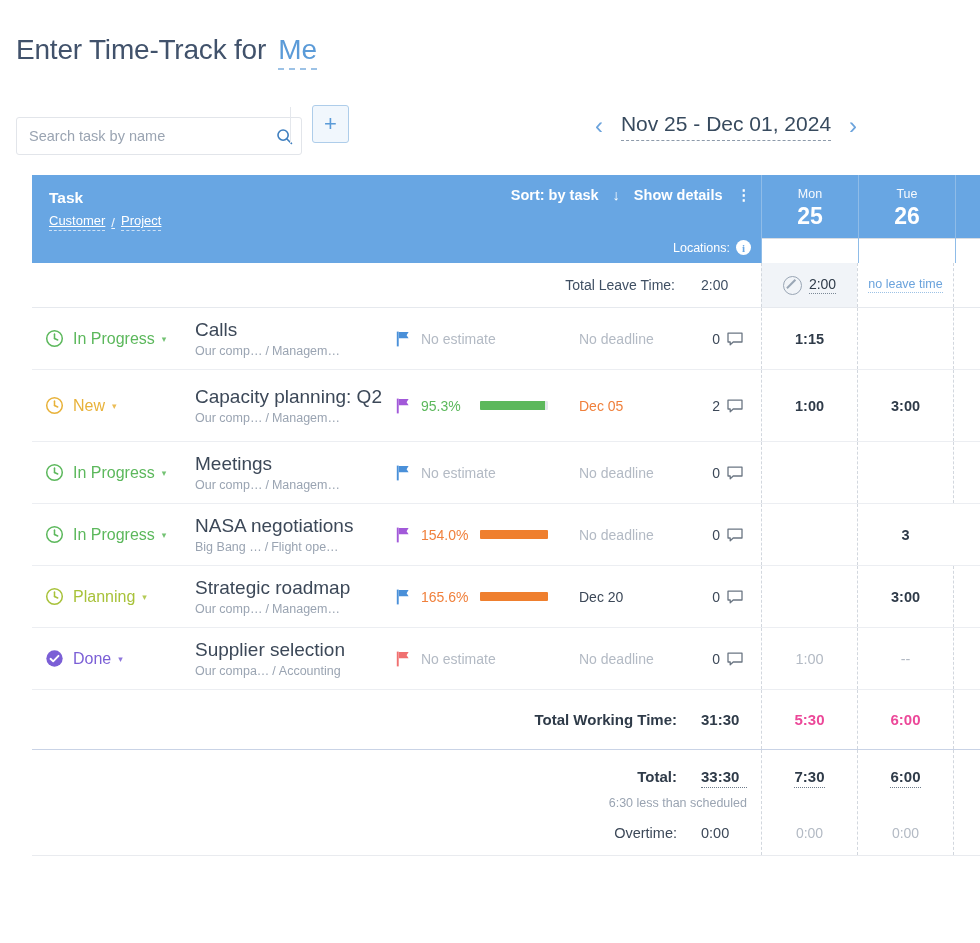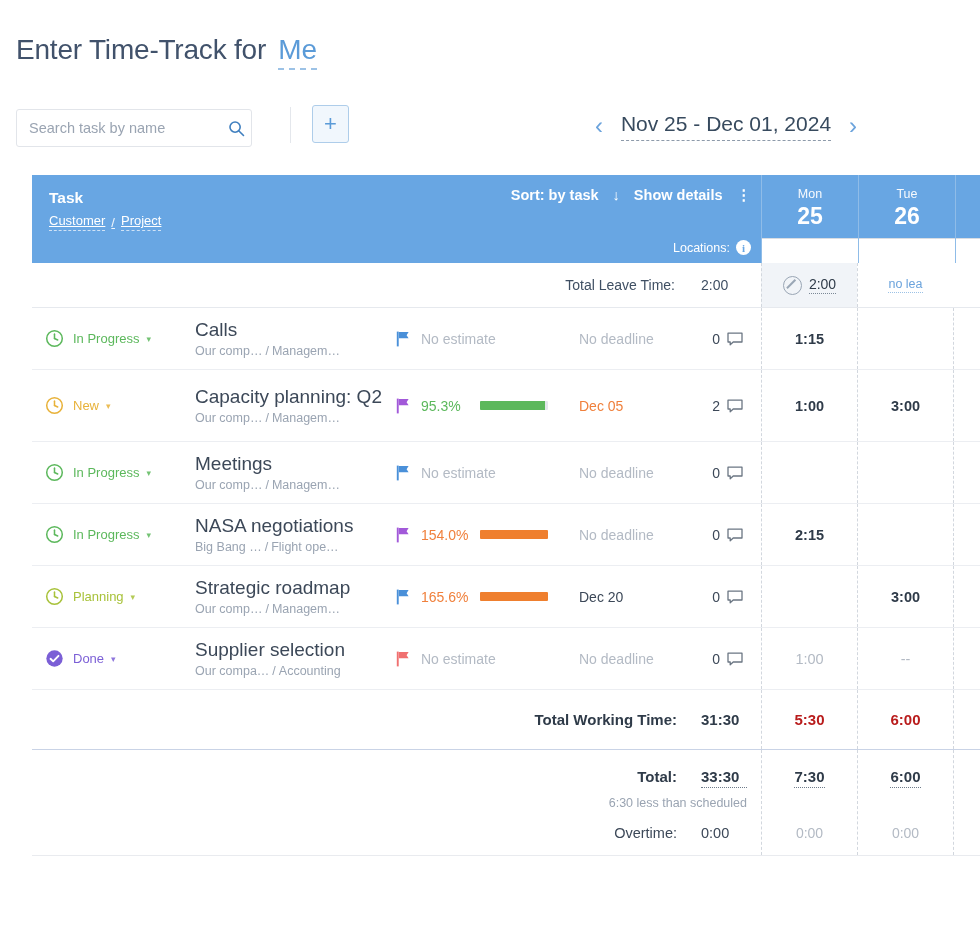--- a/index.html
+++ b/index.html
@@ -20,21 +20,21 @@
   }
   .title-main{font-weight:400;letter-spacing:-0.2px;}
   .title-link{
     color:#5b9bd8;font-size:28px;
     border-bottom:2px dashed #9cc2e6;padding-bottom:2px;cursor:pointer;
   }
 
   
   .toolbar{position:absolute;left:16px;top:105px;width:948px;height:42px;}
   .search-box{
-    position:absolute;left:0;top:4px;width:236px;height:38px;
+    position:absolute;left:0;top:12px;width:286px;height:38px;
     border:1px solid #e2e5ea;border-radius:3px;background:#fff;
     display:flex;align-items:center;box-sizing:border-box;
   }
   .search-box input{
     border:0;outline:0;flex:1;height:100%;padding:0 6px 0 12px;
     font-family:"Liberation Sans", sans-serif;font-size:14.5px;color:#44546b;
     background:transparent;
   }
   .search-box input::placeholder{color:#9aa4b2;}
   .search-ico{width:34px;display:flex;align-items:center;justify-content:center;color:#3f7fbf;}
@@ -130,21 +130,21 @@
     padding-bottom:1px;white-space:nowrap;
   }
 
   
   .trow{display:flex;border-bottom:1px solid #eceef2;background:#fff;min-height:61px;}
   .trow.tall{min-height:71px;}
   .t-left{flex:0 0 729px;width:729px;display:flex;align-items:center;box-sizing:border-box;}
 
   .c-status{flex:0 0 163px;width:163px;display:flex;align-items:center;gap:9px;padding-left:13px;box-sizing:border-box;}
   .st-ico{width:19px;height:19px;flex:0 0 19px;}
-  .st-txt{font-size:13px;}
+  .st-txt{font-size:16px;}
   .caret{font-size:9px;opacity:.85;margin-left:-2px;}
 
   .c-task{flex:0 0 193px;width:193px;box-sizing:border-box;padding-right:6px;}
   .t-name{font-size:19px;color:#3c4858;line-height:1.2;}
   .t-sub{font-size:12.5px;color:#9aa4b2;margin-top:3px;white-space:nowrap;overflow:hidden;}
   .t-sub .sl{margin:0 3px;}
 
   .c-est{flex:0 0 191px;width:191px;display:flex;align-items:center;gap:11px;padding-left:8px;box-sizing:border-box;}
   .flag{width:14px;height:16px;flex:0 0 14px;}
   .est-txt{font-size:14px;min-width:48px;}
@@ -169,21 +169,21 @@
   
   .twt-row{display:flex;height:59px;border-bottom:1.5px solid #c9d3e6;background:#fff;}
   .twt-left{
     flex:0 0 729px;width:729px;display:flex;align-items:center;justify-content:flex-end;
     padding-right:14px;box-sizing:border-box;gap:24px;font-size:15px;font-weight:bold;color:#2f3b49;
   }
   .twt-left .v{min-width:46px;text-align:left;}
   .twt-cell{
     flex:0 0 96px;width:96px;border-left:1px dashed #d2d7de;
     display:flex;align-items:center;justify-content:center;
-    font-size:15px;font-weight:bold;color:#b91c1c;box-sizing:border-box;
+    font-size:15px;font-weight:bold;color:#ec4899;box-sizing:border-box;
   }
 
   .grand{display:flex;min-height:105px;border-bottom:1px solid #e9ebef;background:#fff;}
   .grand-left{flex:0 0 729px;width:729px;box-sizing:border-box;position:relative;padding-right:14px;}
   .grand-total{
     position:absolute;right:14px;top:18px;display:flex;align-items:baseline;gap:24px;
     font-size:15px;font-weight:bold;color:#2f3b49;
   }
   .grand-total .v{border-bottom:1.5px dotted #6e7b8a;padding-bottom:2px;cursor:pointer;min-width:46px;text-align:left;}
   .grand-note{
@@ -277,20 +277,23 @@
     <div class="leave-row">
       <div class="leave-left">
         <span class="lbl">Total Leave Time:</span>
         <span class="val">2:00</span>
       </div>
       <div class="leave-cell filled">
         <span class="noentry"></span>
         <span class="leave-val">2:00</span>
       </div>
       <div class="leave-cell">
+        <span class="leave-link">no leave time</span>
+      </div>
+      <div class="leave-cell">
         <span class="leave-link">no lea</span>
       </div>
     </div>
 
     <div id="rows">
         <div class="trow">
           <div class="t-left">
             <div class="c-status">
               <span class="st-ico"><svg width="19" height="19" viewBox="0 0 20 20">
                   <circle cx="10" cy="10" r="8.2" fill="none" stroke="#5cb85c" stroke-width="1.6"></circle>
@@ -420,21 +423,20 @@
               </span>
             </div>
             <div class="c-dead dead-none">No deadline</div>
             <div class="c-cmt">
               <span>0</span>
               <span class="cmt-ico"><svg width="16" height="14" viewBox="0 0 16 14">
                   <path d="M1 1.2 H15 V10 H6.2 L3.2 12.8 V10 H1 Z" fill="none" stroke="#6b7683" stroke-width="1.3" stroke-linejoin="round"></path>
                 </svg></span>
             </div>
           </div>
-          <div class="tcell">2:15</div>
           <div class="tcell"></div>
           <div class="tcell">3</div>
         </div>
         <div class="trow">
           <div class="t-left">
             <div class="c-status">
               <span class="st-ico"><svg width="19" height="19" viewBox="0 0 20 20">
                   <circle cx="10" cy="10" r="8.2" fill="none" stroke="#a8c23a" stroke-width="1.6"></circle>
                   <line x1="10" y1="10" x2="10" y2="5.4" stroke="#a8c23a" stroke-width="1.6" stroke-linecap="round"></line>
                   <line x1="10" y1="10" x2="13.4" y2="11.6" stroke="#a8c23a" stroke-width="1.6" stroke-linecap="round"></line>

